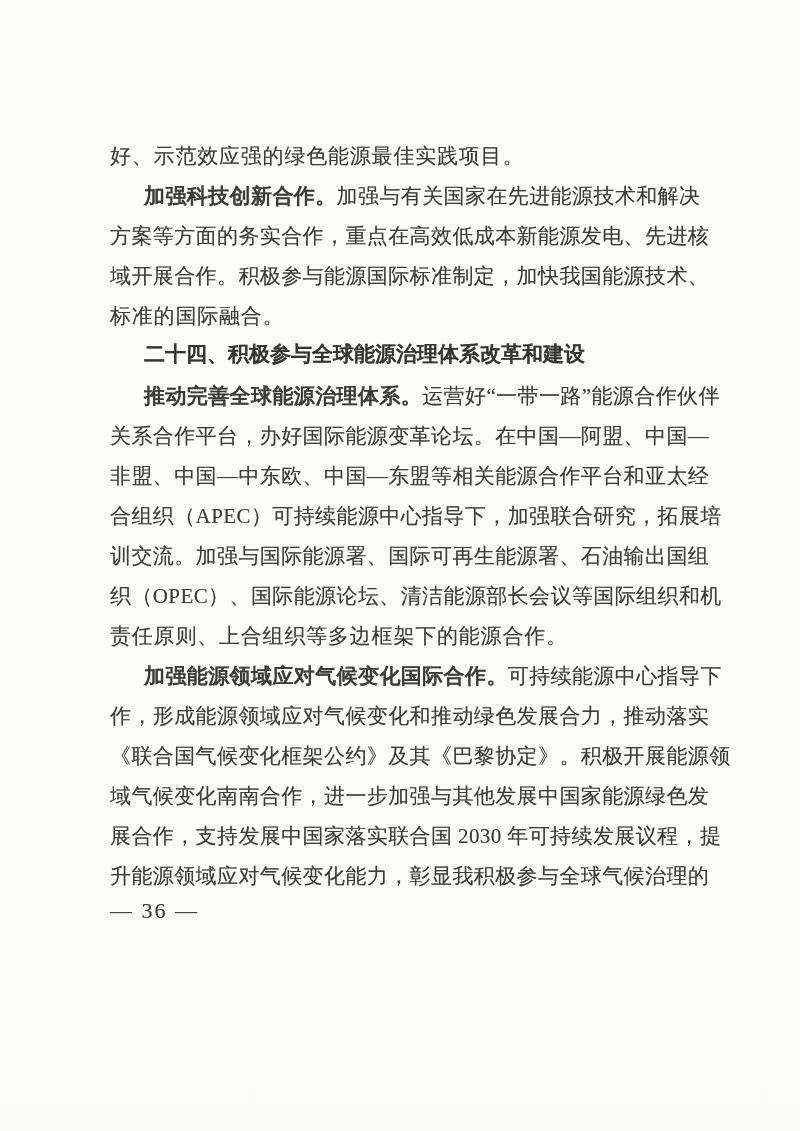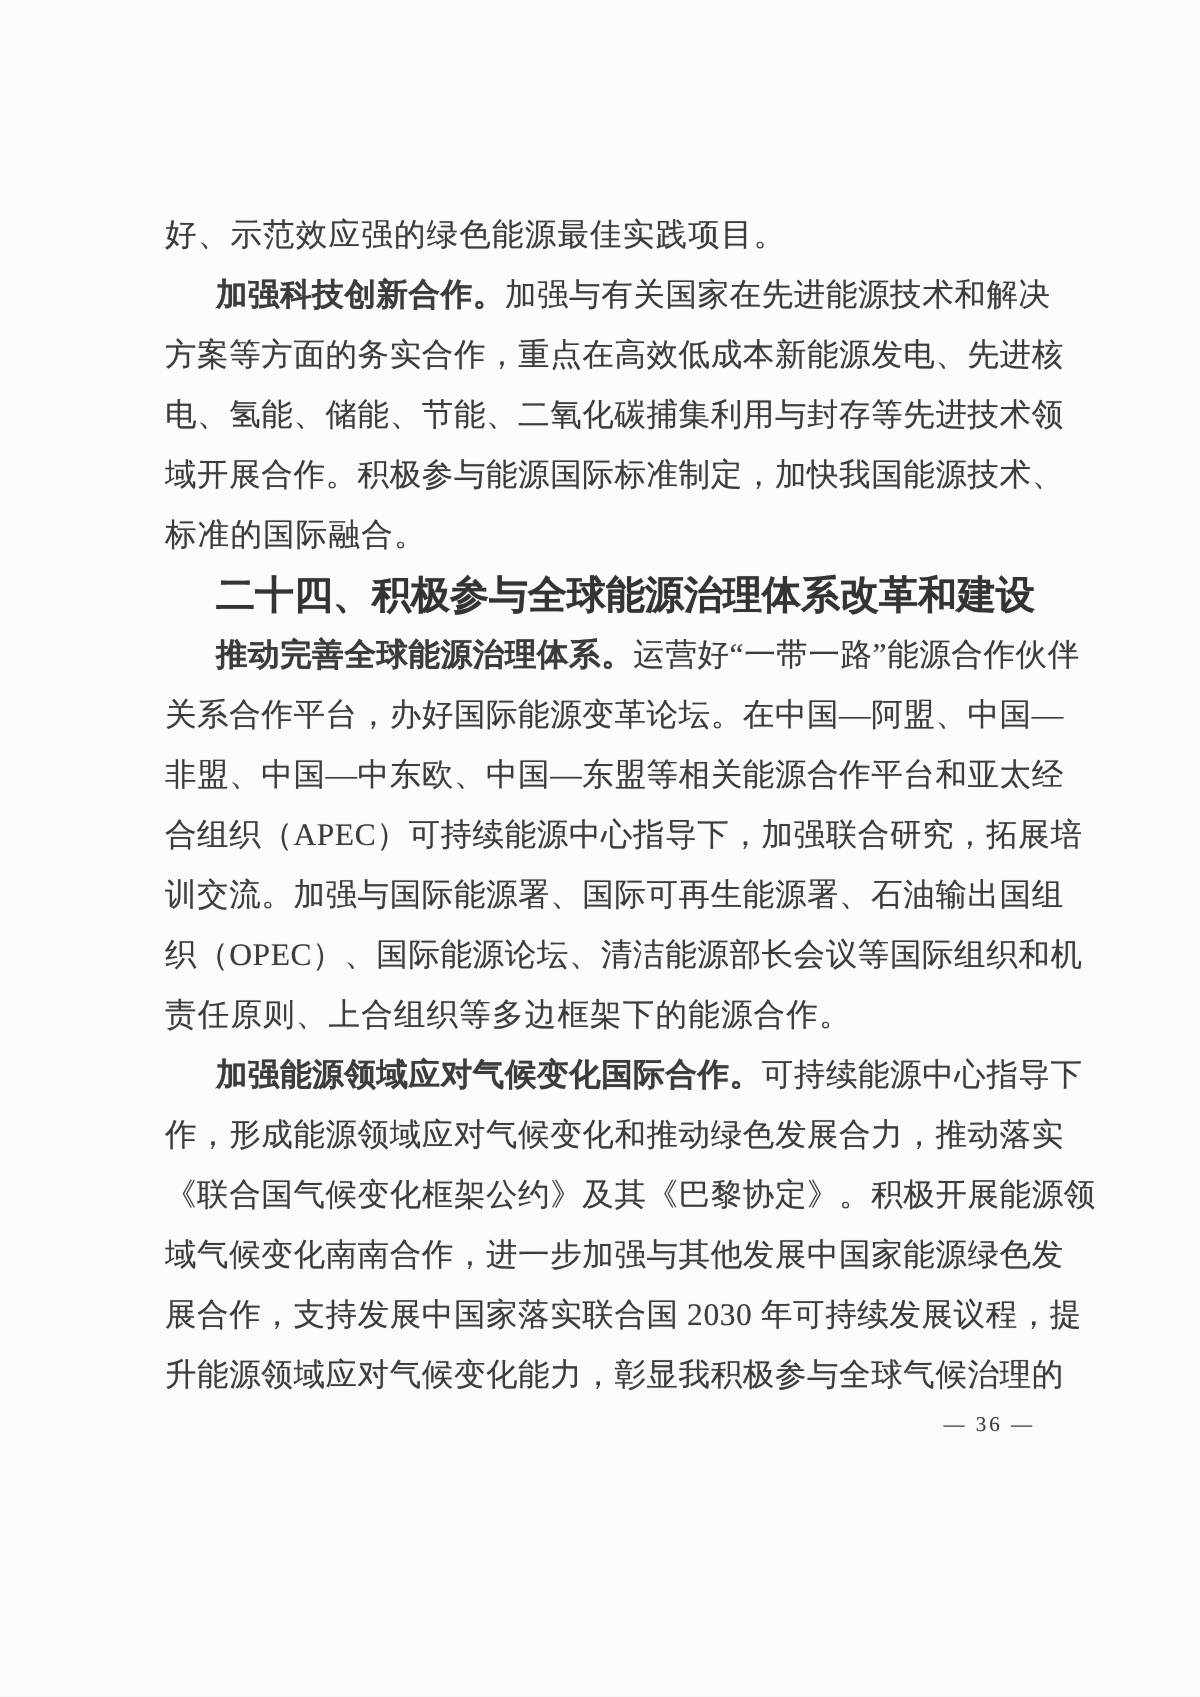--- a/index.html
+++ b/index.html
@@ -41,50 +41,49 @@
     text-align-last: left;
     letter-spacing: 0.8px;
     white-space: normal;
   }
   .line.indent { text-indent: 34px; }
   .line .bold-lead { font-weight: 700; }
   .heading {
     height: 40px;
     line-height: 40px;
     margin: 0;
-    font-size: 26px;
+    font-size: 21px;
     font-weight: 700;
-    font-family: Liberation Sans, sans-serif;
+    font-family: Liberation Mono, monospace;
     color: #343434;
     text-indent: 34px;
     letter-spacing: 0;
     text-shadow: 0 0 0.5px rgba(40,40,40,0.5);
   }
   .pagenum {
     height: 30px;
     line-height: 30px;
     margin-top: 0px;
-    text-align: right;
-    font-size: 14px;
+    text-align: left;
+    font-size: 22px;
     letter-spacing: 2px;
     color: #3c3c3c;
     text-shadow: 0 0 0.5px rgba(60,60,60,0.4);
   }
 </style>
 </head>
 <body>
 
 <div class="page">
   <div class="content">
 
     <div class="line end"><span>好、示范效应强的绿色能源最佳实践项目。</span></div>
 
     <div class="line indent"><span class="bold-lead">加强科技创新合作。</span><span>加强与有关国家在先进能源技术和解决</span></div>
     <div class="line"><span>方案等方面的务实合作，重点在高效低成本新能源发电、先进核</span></div>
-    <div class="line"><span>电、氢能、储能、节能、二氧化碳捕集利用与封存等先进技术领</span></div>
     <div class="line"><span>域开展合作。积极参与能源国际标准制定，加快我国能源技术、</span></div>
     <div class="line end"><span>标准的国际融合。</span></div>
 
     <h2 class="heading">二十四、积极参与全球能源治理体系改革和建设</h2>
 
     <div class="line indent"><span class="bold-lead">推动完善全球能源治理体系。</span><span>运营好“一带一路”能源合作伙伴</span></div>
     <div class="line"><span>关系合作平台，办好国际能源变革论坛。在中国—阿盟、中国—</span></div>
     <div class="line"><span>非盟、中国—中东欧、中国—东盟等相关能源合作平台和亚太经</span></div>
     <div class="line"><span>合组织（APEC）可持续能源中心指导下，加强联合研究，拓展培</span></div>
     <div class="line"><span>训交流。加强与国际能源署、国际可再生能源署、石油输出国组</span></div>

